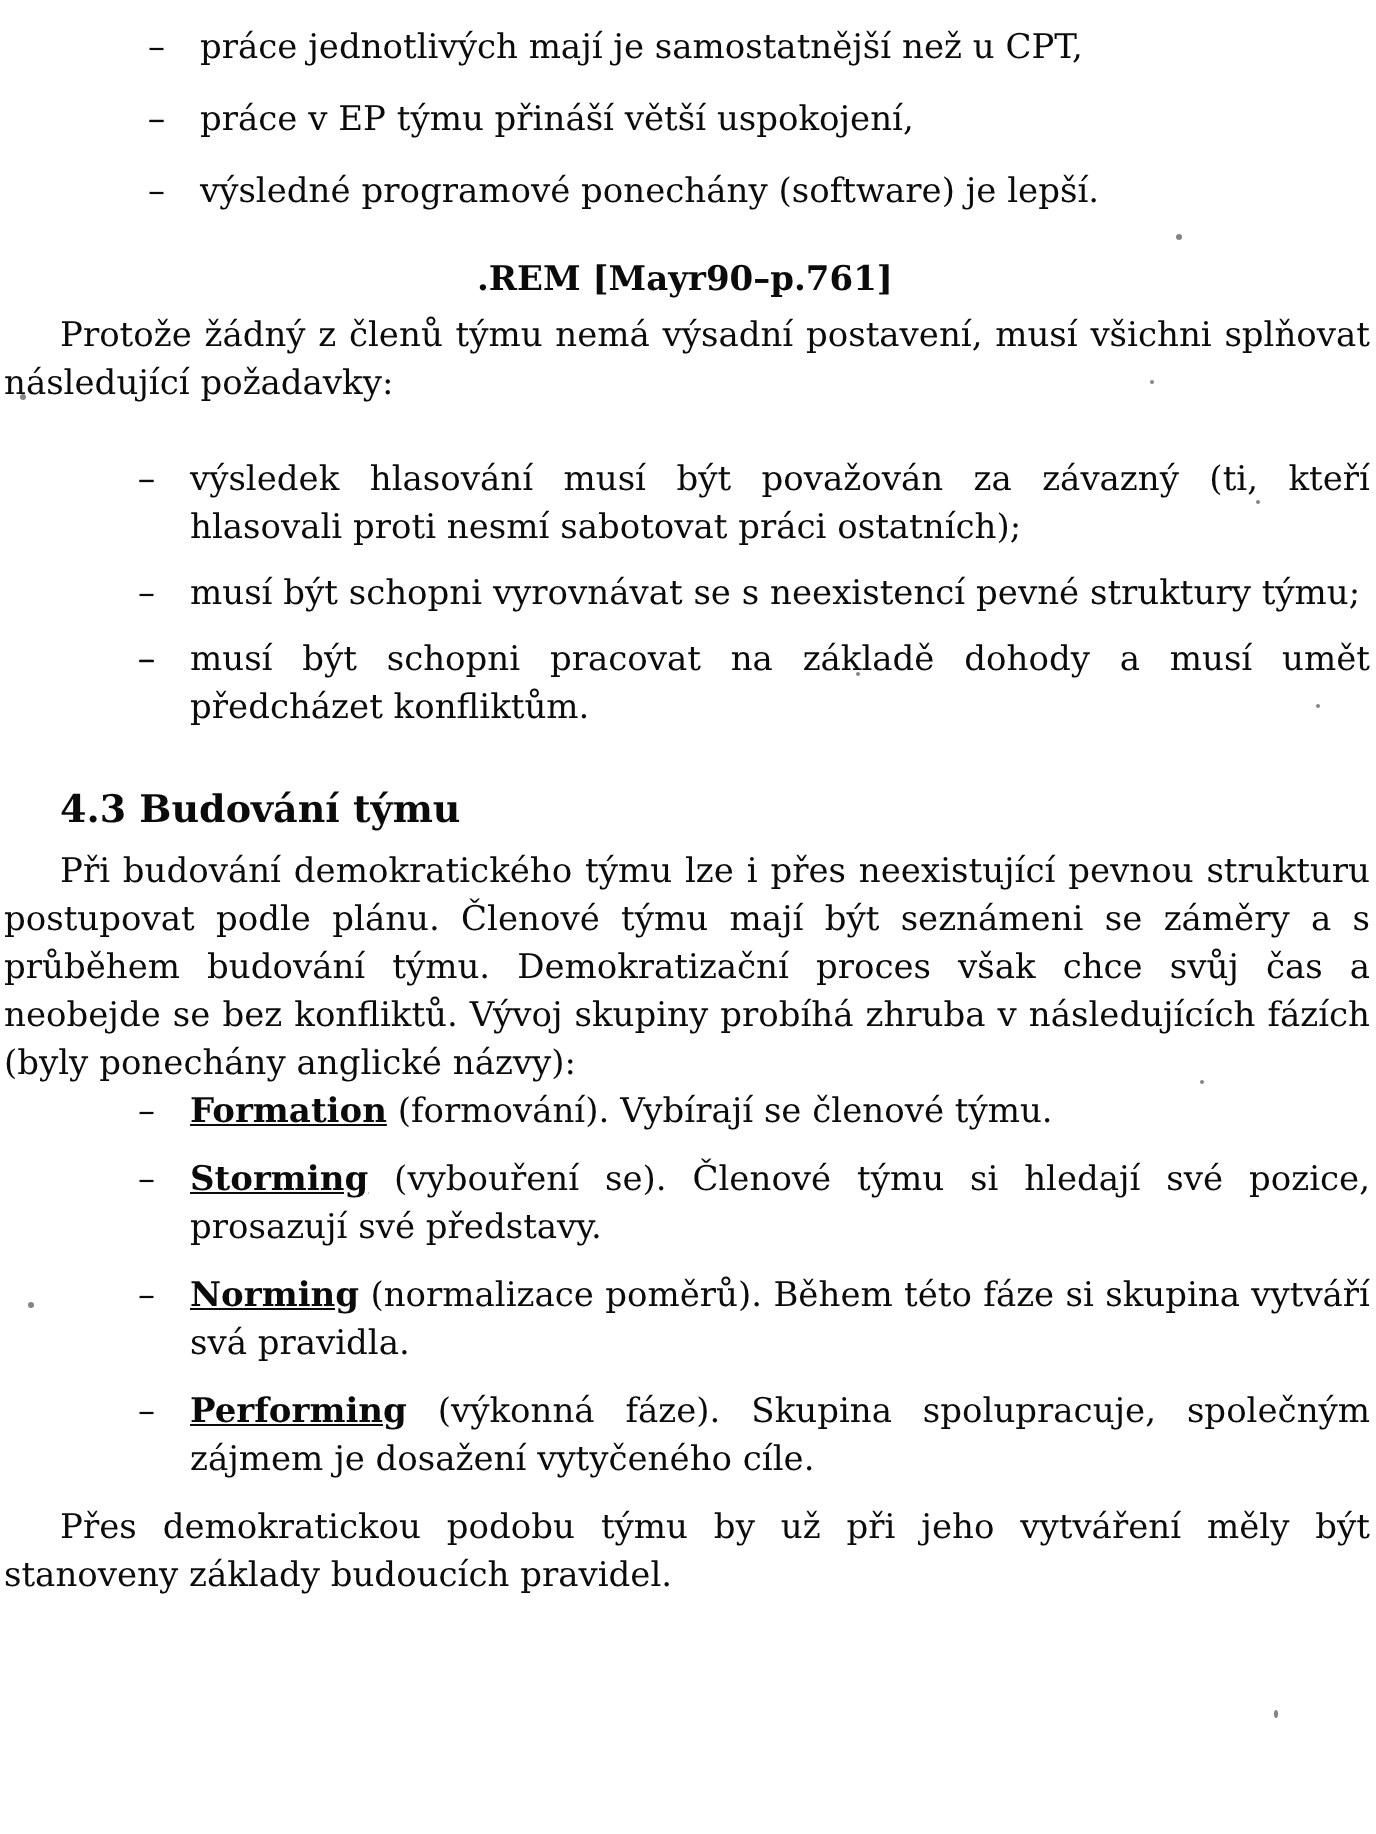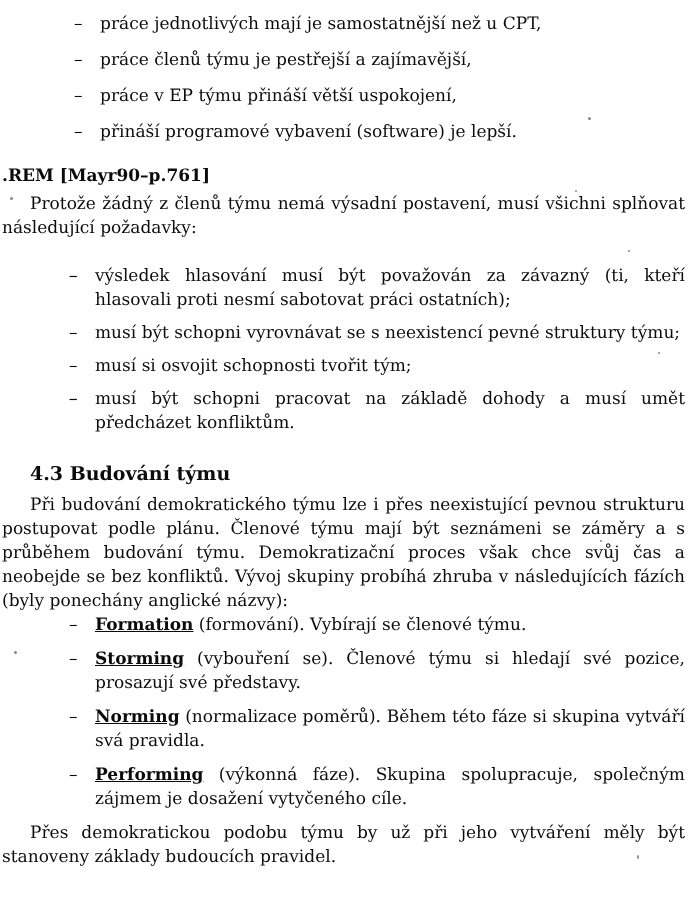--- a/index.html
+++ b/index.html
@@ -38,21 +38,21 @@
   ul.dash-list.phases li { margin-bottom: 10px; }
   ul.dash-list li .dash {
     position: absolute;
     left: -26px;
     top: 0;
   }
   ul.dash-list li b { font-weight: bold; text-decoration: underline; }
 
   .citation {
     margin: 20px 2px 0 0;
-    text-align: left;
+    text-align: center;
     font-weight: bold;
   }
 
   h2.section-heading {
     font-size: 19px;
     line-height: 26px;
     font-weight: bold;
     margin: 26px 0 0 28px;
   }
   h2.heading-43 { margin-top: 26px; }
@@ -76,35 +76,35 @@
     opacity: .65;
   }
 </style>
 </head>
 <body>
 
 <div class="page">
 
   <ul class="dash-list intro">
     <li><span class="dash">–</span><span>práce jednotlivých mají je samostatnější než u CPT,</span></li>
-    <li><span class="dash">–</span><span>práce členů týmu je pestřejší a zajímavější,</span></li>
+    <li><span class="dash">–</span></li>
     <li><span class="dash">–</span><span>práce v EP týmu přináší větší uspokojení,</span></li>
-    <li><span class="dash">–</span><span>přináší programové vybavení (software) je lepší.</span></li>
+    <li><span class="dash">–</span><span>výsledné programové ponechány (software) je lepší.</span></li>
   </ul>
 
   <div class="citation">.REM [Mayr90–p.761]</div>
 
 
   <p class="body-par par-42">Protože žádný z členů týmu nemá výsadní postavení, musí všichni splňovat následující požadavky:</p>
 
   <ul class="dash-list requirements">
     <li><span class="dash">–</span></li>
     <li><span class="dash">–</span><span>výsledek hlasování musí být považován za závazný (ti, kteří hlasovali proti nesmí sabotovat práci ostatních);</span></li>
     <li><span class="dash">–</span><span>musí být schopni vyrovnávat se s neexistencí pevné struktury týmu;</span></li>
-    <li><span class="dash">–</span><span>musí si osvojit schopnosti tvořit tým;</span></li>
+    <li><span class="dash">–</span></li>
     <li><span class="dash">–</span></li>
     <li><span class="dash">–</span><span>musí být schopni pracovat na základě dohody a musí umět předcházet kon­fliktům.</span></li>
   </ul>
 
   <h2 class="section-heading heading-43">4.3 Budování týmu</h2>
 
   <p class="body-par par-43">Při budování demokratického týmu lze i přes neexistující pevnou strukturu postupovat podle plánu. Členové týmu mají být seznámeni se záměry a s průběhem budování týmu. Demokratizační proces však chce svůj čas a neobejde se bez konfliktů. Vývoj skupiny probíhá zhruba v následujících fázích (byly ponechány anglické názvy):</p>
 
   <ul class="dash-list phases">
     <li><span class="dash">–</span><b>Formation</b><span> (formování). Vybírají se členové týmu.</span></li>

